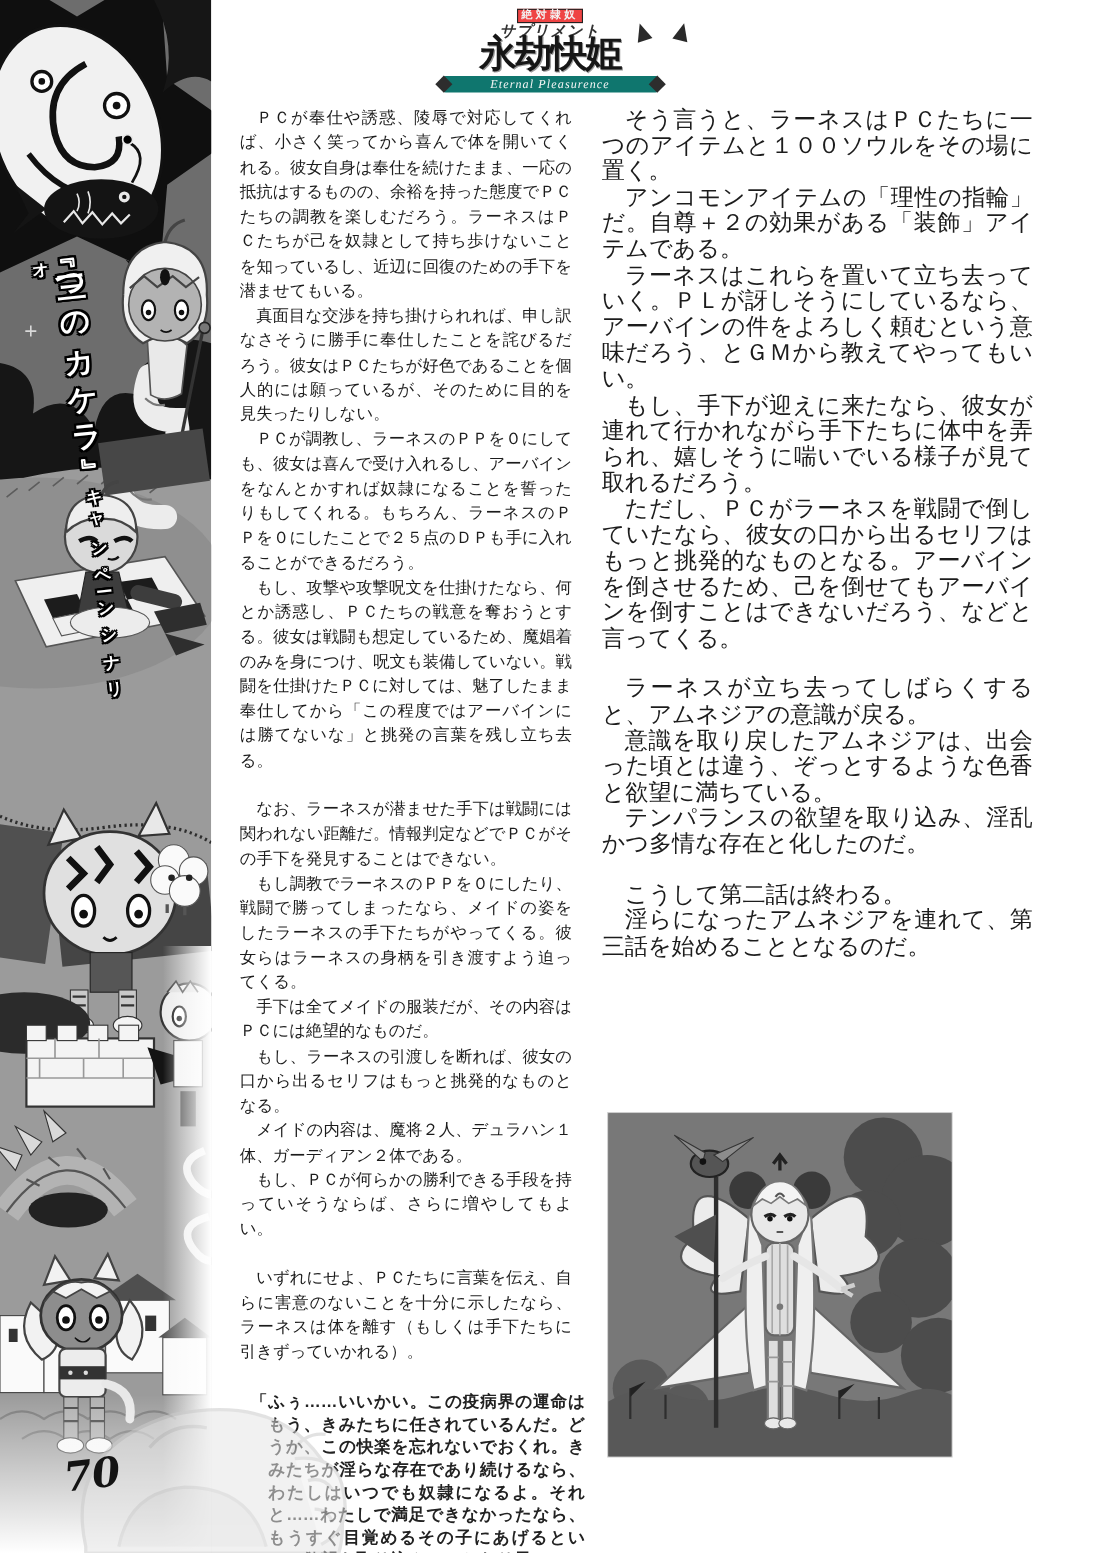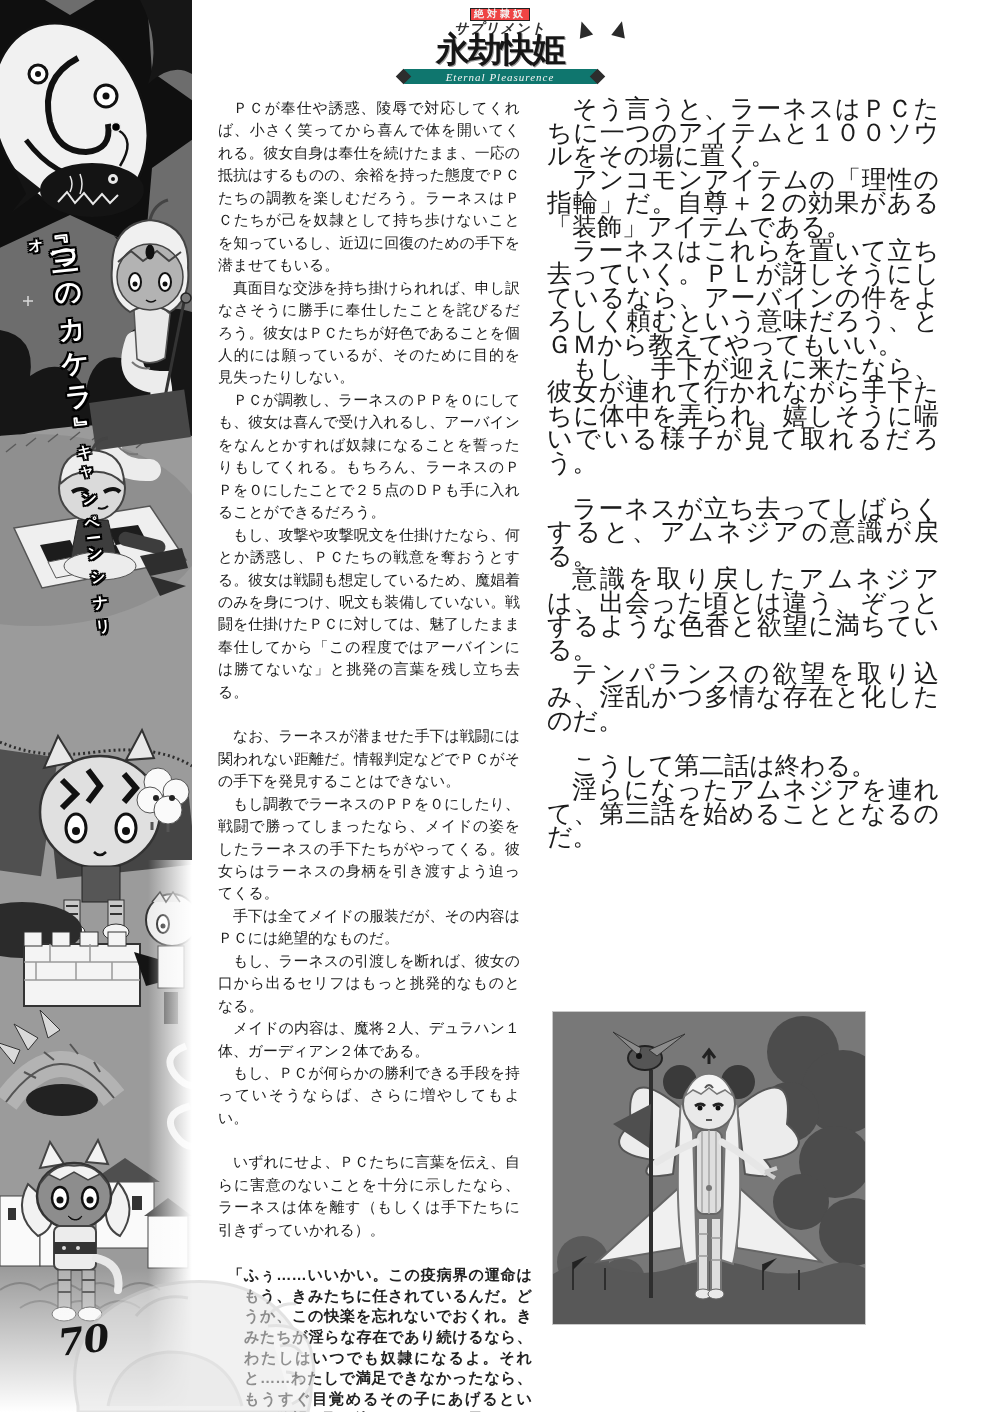--- a/index.html
+++ b/index.html
@@ -31,21 +31,21 @@
   .logo-banner{position:relative;margin:2px auto 0;width:195px;height:15px;background:#0f766e;
                border-radius:2px;display:flex;align-items:center;justify-content:center;}
   .logo-banner span{color:#f6f6f6;font-size:11px;font-style:italic;letter-spacing:1px;
                     font-family:"Liberation Serif","DejaVu Serif",serif;}
   .logo-banner::before,.logo-banner::after{content:"";position:absolute;top:2px;width:11px;height:11px;
                     background:#2d2d2d;transform:rotate(45deg);}
   .logo-banner::before{left:-5px;} .logo-banner::after{right:-5px;}
   
   .col p{margin:0;text-indent:1em;text-align:justify;}
   .col1{position:absolute;left:218px;top:97px;width:302px;font-size:14.9px;line-height:22.45px;}
-  .col2{position:absolute;left:547px;top:97px;width:392px;font-size:25px;line-height:23.6px;}
+  .col2{position:absolute;left:547px;top:97px;width:392px;font-size:21px;line-height:23.6px;}
   .gap{margin-top:22px;}
   .col2 .gap{}
   .quote{margin-top:24px;margin-left:10px;width:288px;
          font-family:"Liberation Sans","DejaVu Sans",sans-serif;font-weight:bold;
          font-size:15.2px;line-height:20.6px;color:#222;
          padding-left:1.05em;text-indent:-1.05em;text-align:justify;}
   
   .illust{position:absolute;left:553px;top:1012px;width:312px;height:312px;background:#6f6f6f;
           box-shadow:0 0 0 1px #c9c9c9;}
   
@@ -289,20 +289,21 @@
     </div>
     <div class="quote">「ふぅ……いいかい。この疫病界の運命はもう、きみたちに任されているんだ。どうか、この快楽を忘れないでおくれ。きみたちが淫らな存在であり続けるなら、わたしはいつでも奴隷になるよ。それと……わたしで満足できなかったなら、もうすぐ目覚めるその子にあげるといい。欲望を取り込んで、かなり昂ぶっているだろうからね」</div>
   </section>
 
   <section class="col col2">
     <div class="sec">
       <p>そう言うと、ラーネスはＰＣたちに一つのアイテムと１００ソウルをその場に置く。</p>
       <p>アンコモンアイテムの「理性の指輪」だ。自尊＋２の効果がある「装飾」アイテムである。</p>
       <p>ラーネスはこれらを置いて立ち去っていく。ＰＬが訝しそうにしているなら、アーバインの件をよろしく頼むという意味だろう、とＧＭから教えてやってもいい。</p>
       <p>もし、手下が迎えに来たなら、彼女が連れて行かれながら手下たちに体中を弄られ、嬉しそうに喘いでいる様子が見て取れるだろう。</p>
+      <p>ただし、ＰＣがラーネスを戦闘で倒していたなら、彼女の口から出るセリフはもっと挑発的なものとなる。アーバインを倒させるため、己を倒せてもアーバインを倒すことはできないだろう、などと言ってくる。</p>
     </div>
     <div class="sec gap">
       <p>ラーネスが立ち去ってしばらくすると、アムネジアの意識が戻る。</p>
       <p>意識を取り戻したアムネジアは、出会った頃とは違う、ぞっとするような色香と欲望に満ちている。</p>
       <p>テンパランスの欲望を取り込み、淫乱かつ多情な存在と化したのだ。</p>
     </div>
     <div class="sec gap">
       <p>こうして第二話は終わる。</p>
       <p>淫らになったアムネジアを連れて、第三話を始めることとなるのだ。</p>
     </div>

